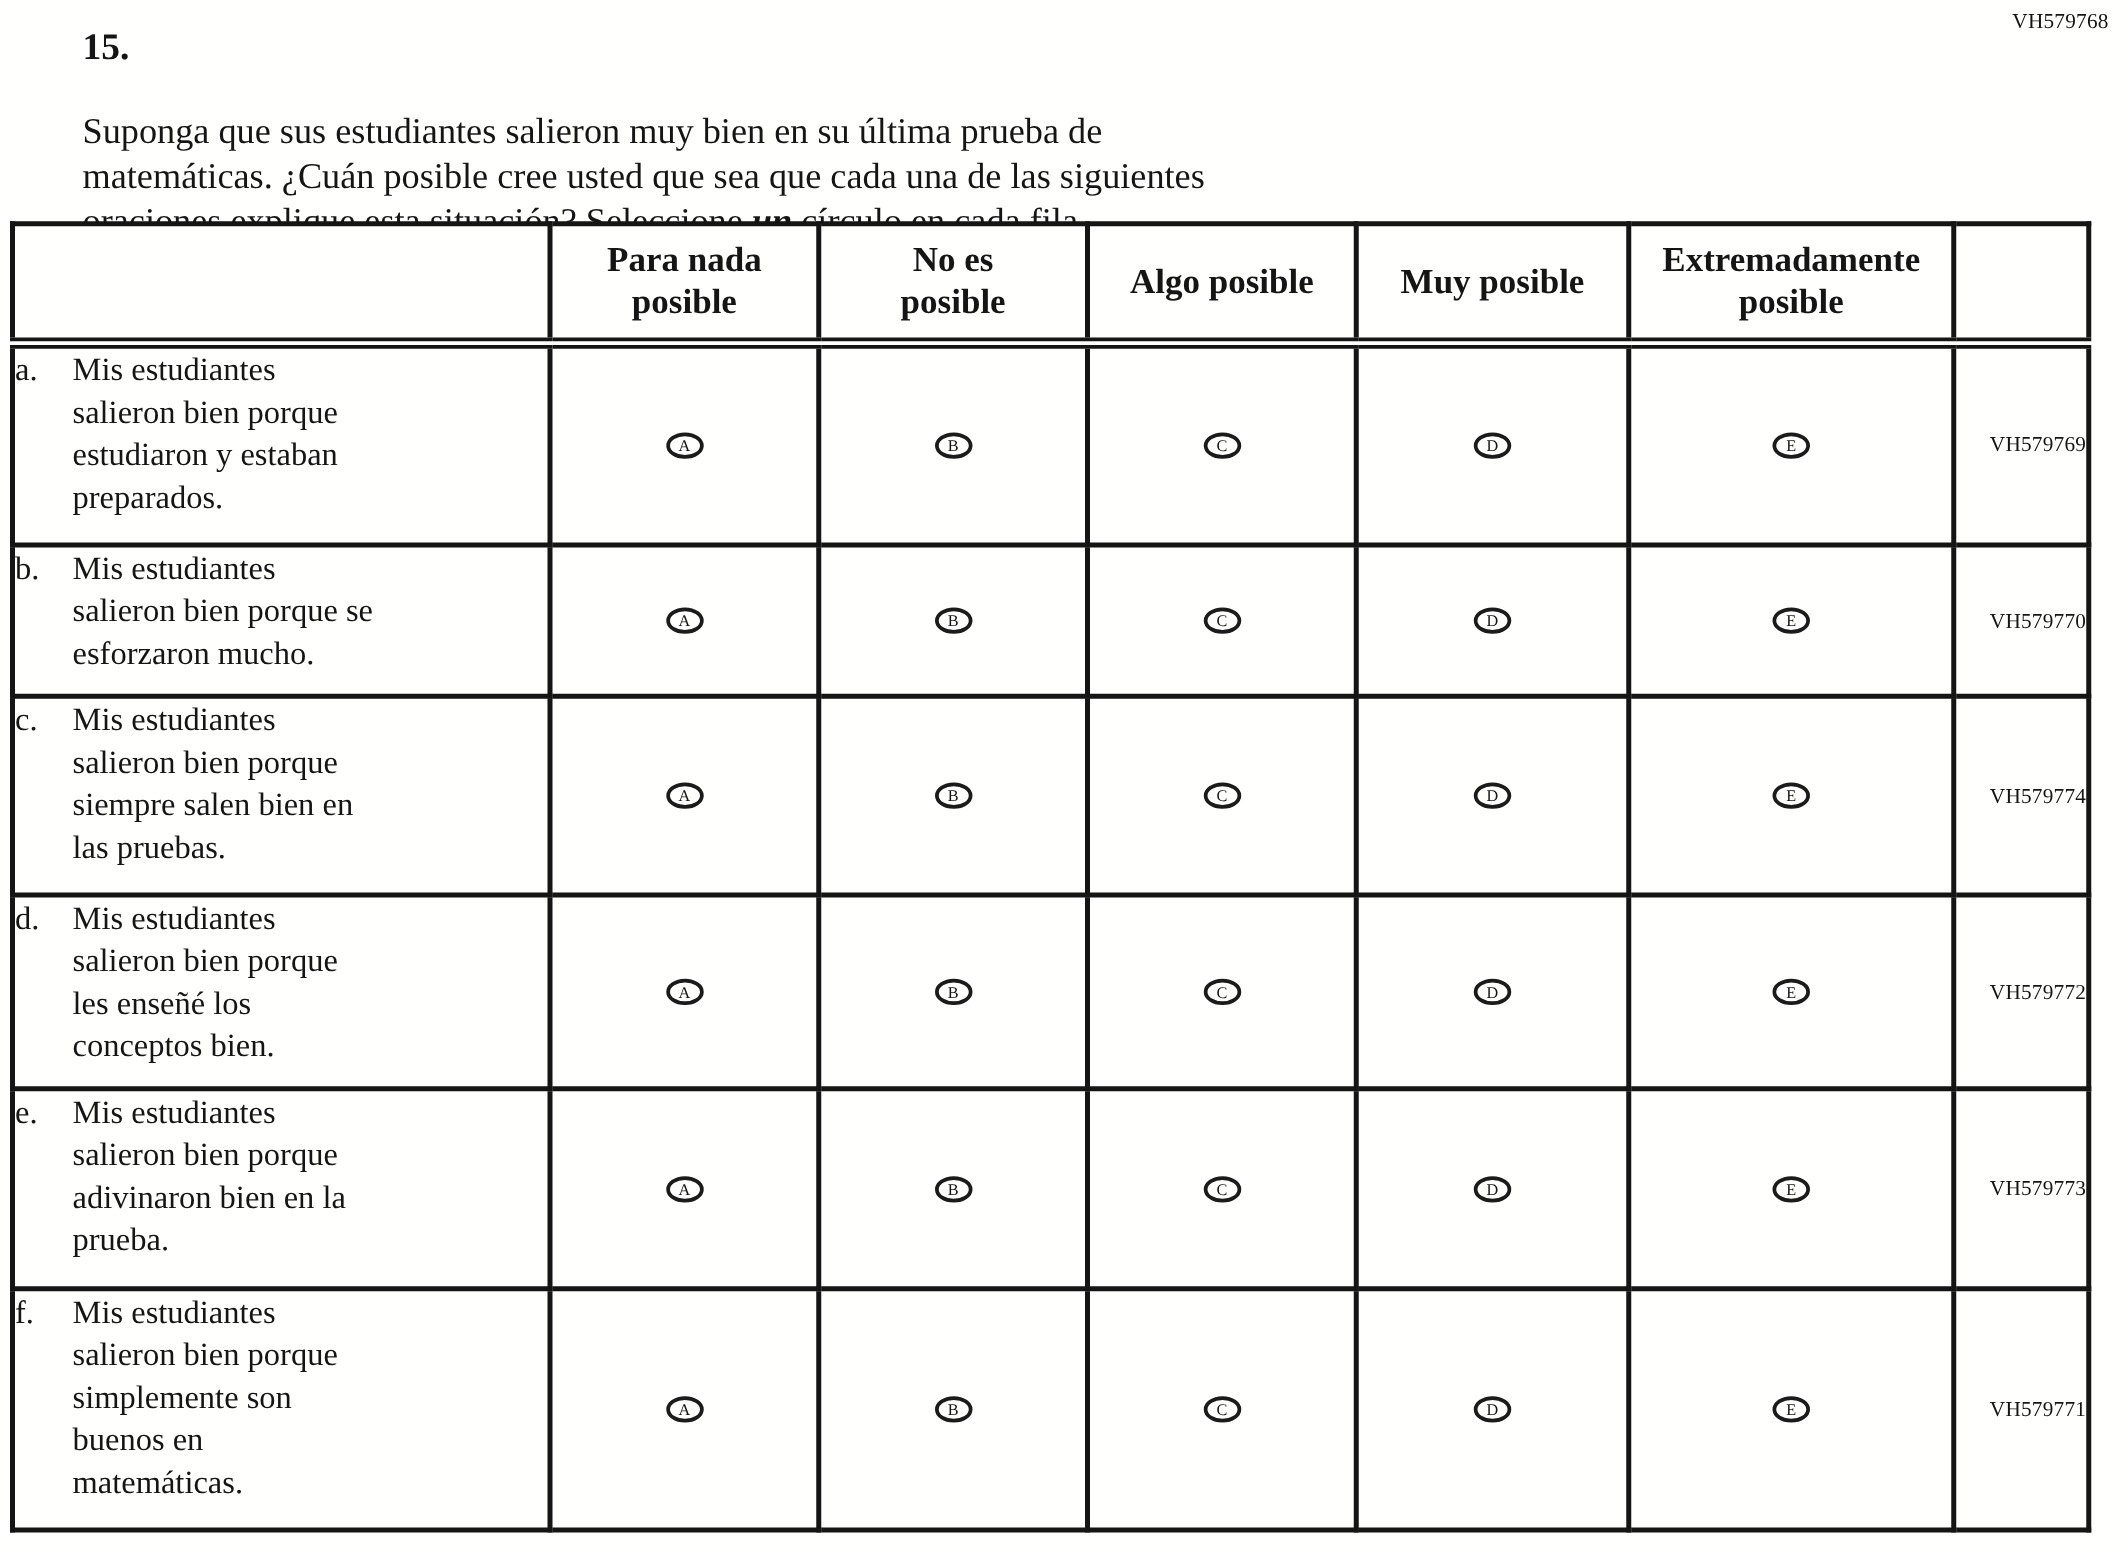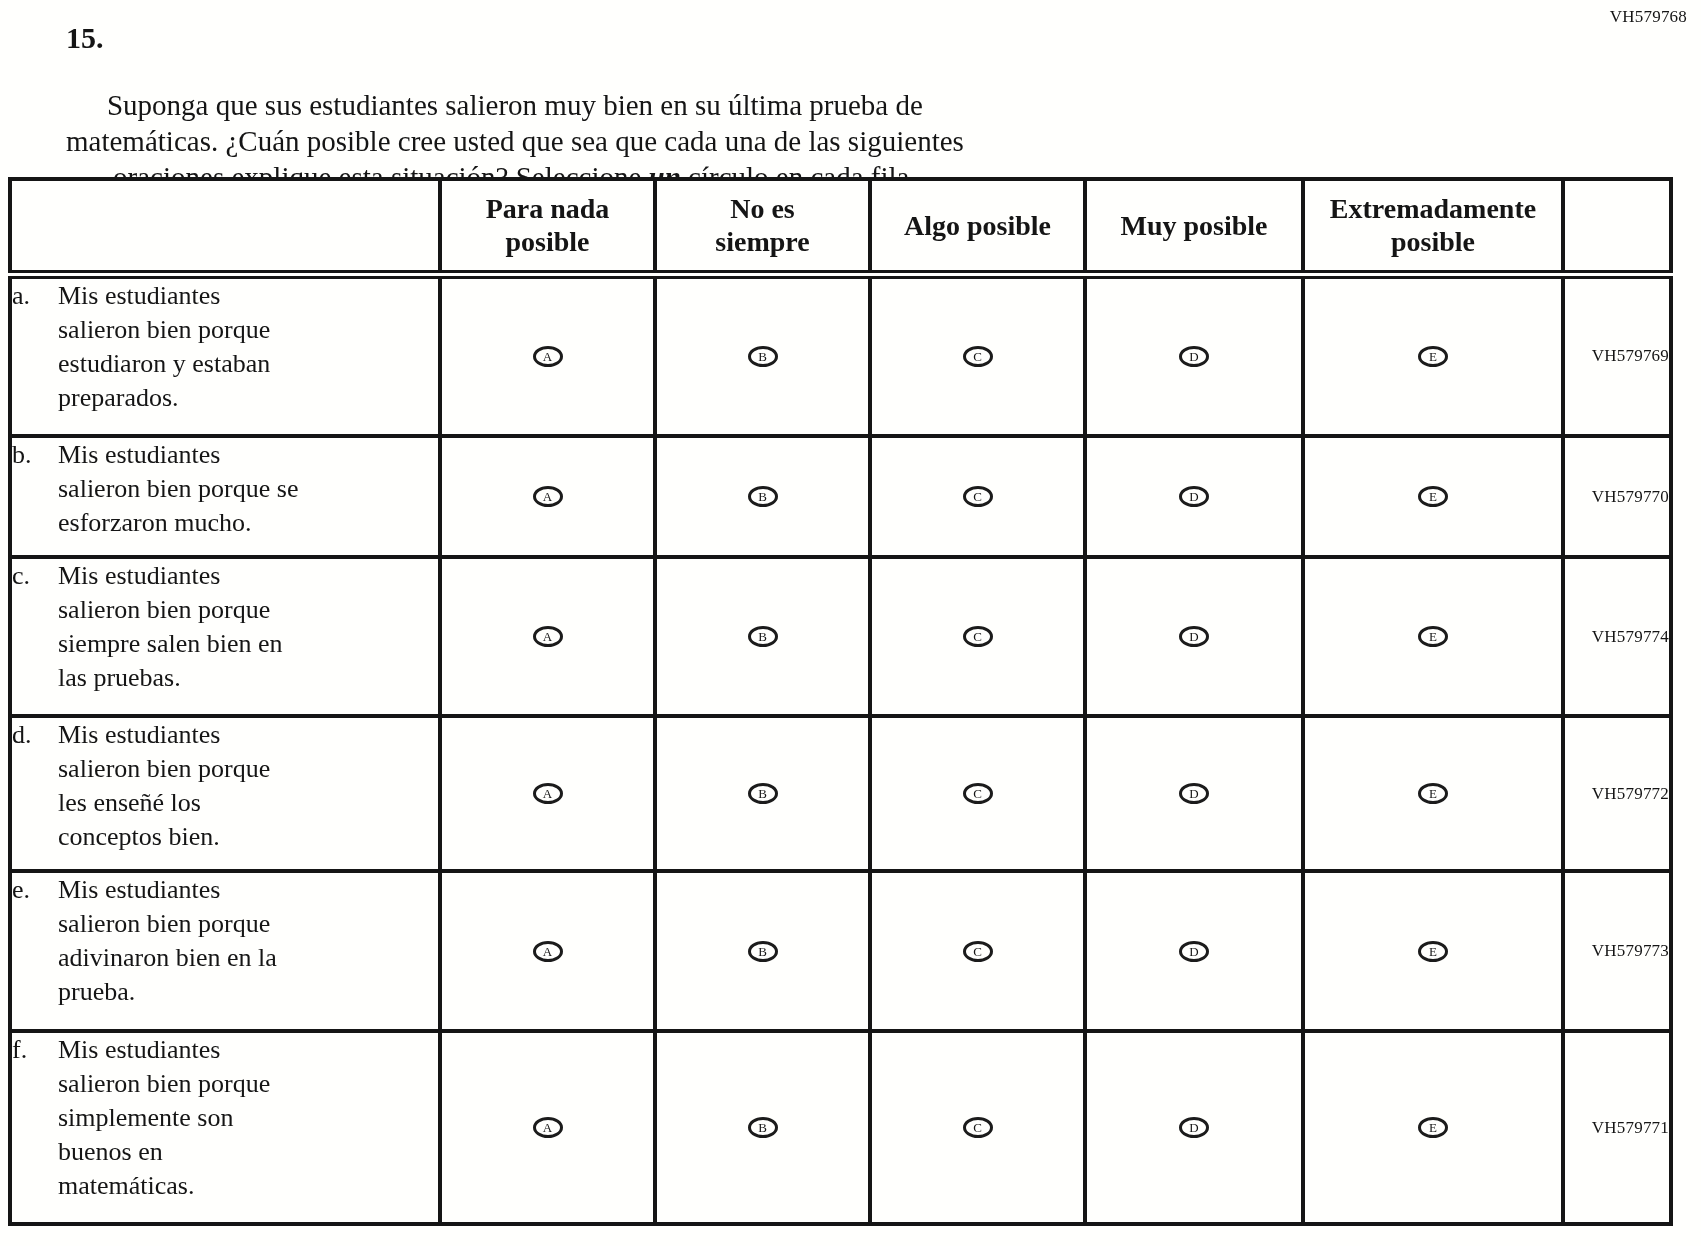--- a/index.html
+++ b/index.html
@@ -32,21 +32,20 @@
     font-size: 30px;
     width: 67px;
     flex: 0 0 67px;
     line-height: 36px;
   }
   .q-text {
     font-size: 29px;
     line-height: 36px;
     white-space: pre-line;
     max-width: 1160px;
-    text-align: center;
   }
   .q-bold { font-weight: bold; font-style: italic; }
 
   table.matrix {
     position: absolute;
     top: 177px;
     left: 8px;
     border-collapse: collapse;
     table-layout: fixed;
   }
@@ -127,21 +126,21 @@
       <col style="width:218px">
       <col style="width:260px">
       <col style="width:108px">
     </colgroup>
     <thead>
       <tr class="h-row">
         <th></th>
         <th>Para nada
 posible</th>
         <th>No es
-siempre</th>
+posible</th>
         <th>Algo posible</th>
         <th>Muy posible</th>
         <th>Extremadamente
 posible</th>
         <th></th>
       </tr>
     </thead>
     <tbody>
       <tr class="row-a">
         <td class="stmt-cell">

